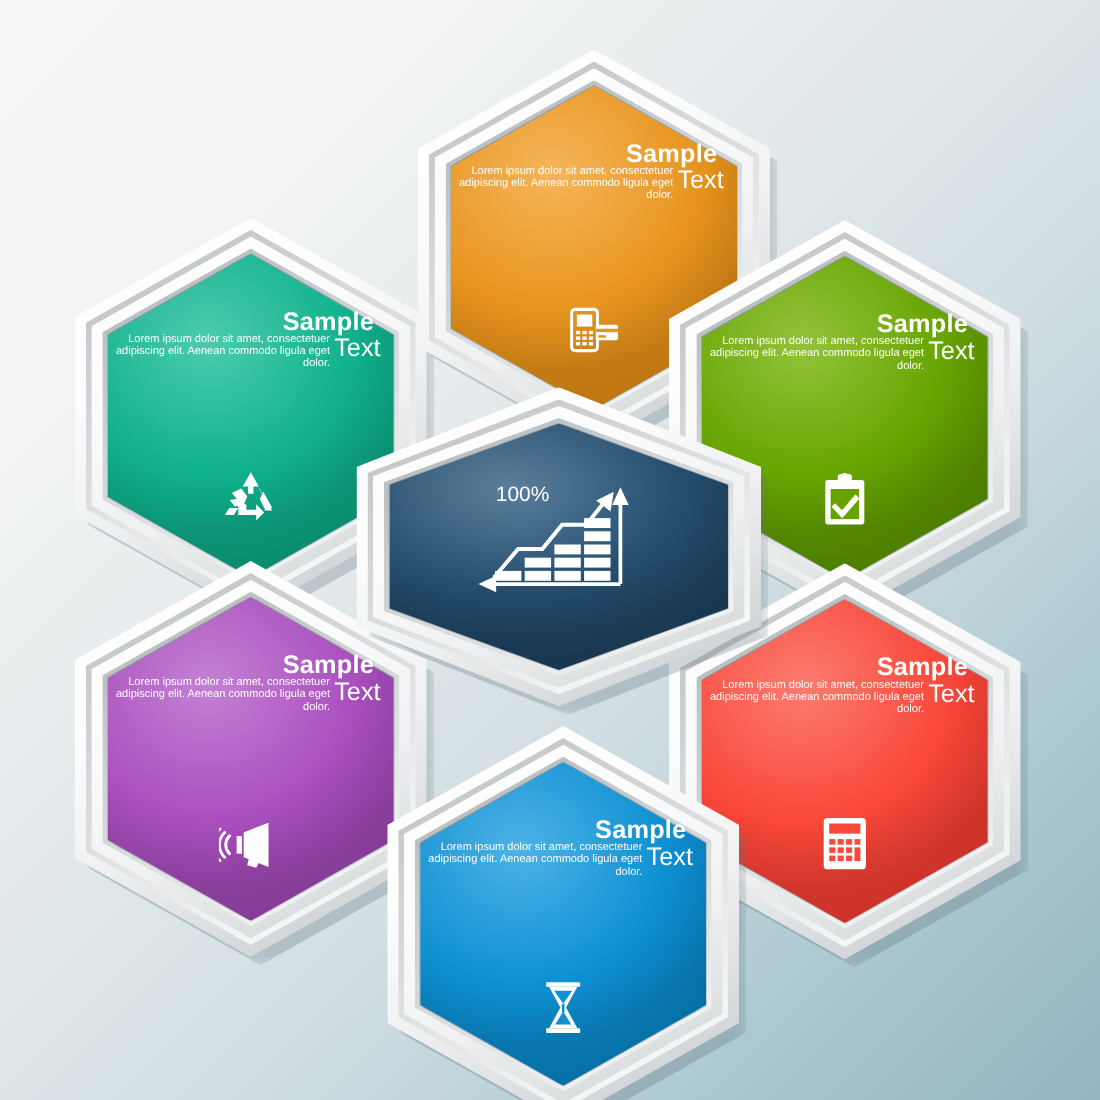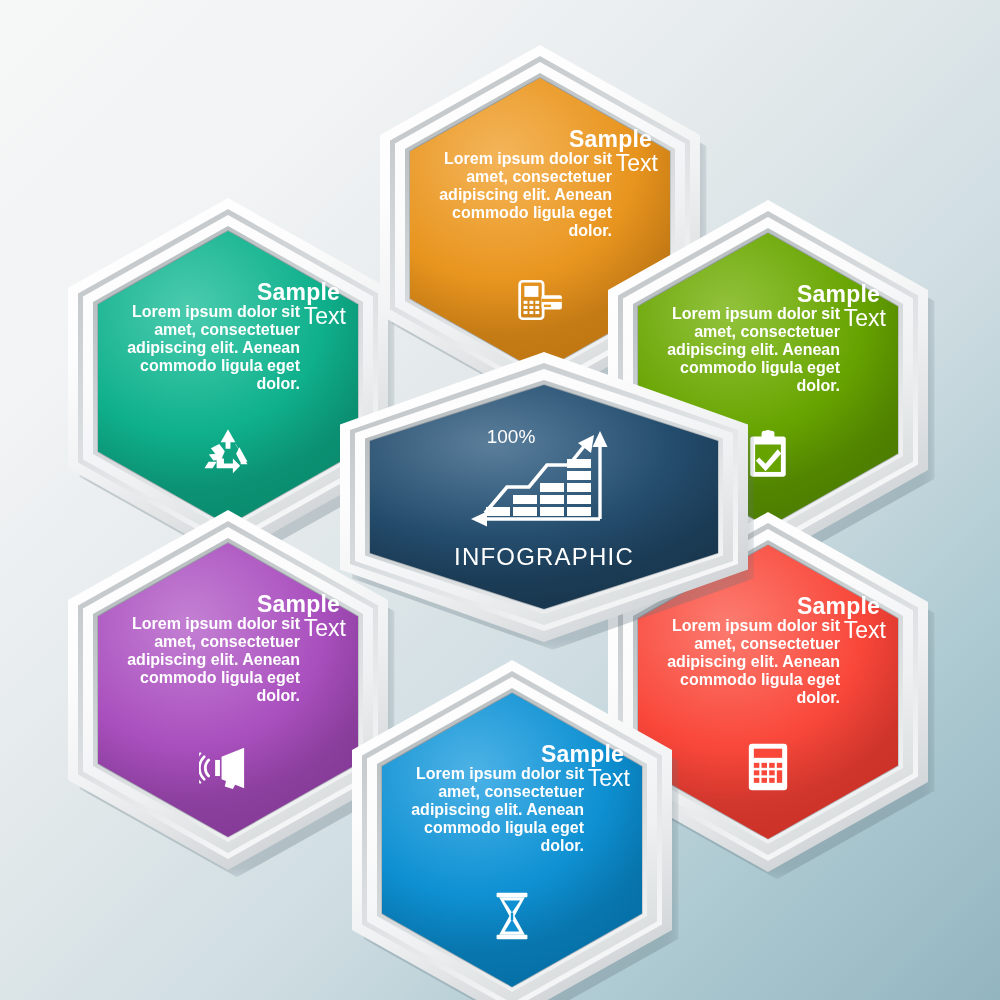--- a/index.html
+++ b/index.html
@@ -107,23 +107,23 @@
     top: 25%;
     font-size: 23px;
     font-weight: normal;
     line-height: 1;
   }
   .hx-body {
     position: absolute;
     left: 6px; right: 58px;
     top: 24.5%;
     text-align: right;
-    font-size: 16px;
+    font-size: 10px;
     line-height: 1.12;
-    font-weight: bold;
+    font-weight: normal;
   }
   .hx-icon {
     position: absolute;
     left: 0; right: 0;
     bottom: 16%;
     display: flex;
     justify-content: center;
   }
   .hx-icon svg { display: block; }
 
@@ -318,21 +318,21 @@
           <rect x="5" y="50" width="36" height="5" rx="1" fill="#ffffff"></rect>
           <path d="M8 6 L38 6 L26 28 L38 50 L8 50 L20 28 Z" fill="#ffffff"></path>
           <path d="M13.5 10 L32.5 10 L23 24 Z" fill="#0e90d2"></path>
           <path d="M23 32 L31.5 46 L14.5 46 Z" fill="#0e90d2"></path>
           <rect x="21.6" y="24" width="2.8" height="9" fill="#0e90d2"></rect>
         </svg>
       </div>
     </div>
   </div>
 
-  <div class="hex-tile" style="left:340px; top:352px; width:408px; height:290px;">
+  <div class="hex-tile" style="left:324px; top:352px; width:368px; height:290px;">
     <div class="hex-layer hex-shadow"></div>
     <div class="hex-layer hex-ring-outer"></div>
     <div class="hex-layer hex-bevel-1"></div>
     <div class="hex-layer hex-ring-inner"></div>
     <div class="hex-layer hex-bevel-2"></div>
     <div class="hex-layer hex-inner-shadow"></div>
     <div class="hex-layer hex-face" style="background: radial-gradient(ellipse 92% 82% at 40% 28%, #2d5b80 0%, #234b6b 55%, #1a3a54 100%);"></div>
     <div class="hex-layer hex-face-sheen"></div>
     <div class="center-content">
       <div style="margin-bottom:2px;">
@@ -357,17 +357,16 @@
             <rect x="71" y="72" width="24" height="9"></rect>
             <rect x="71" y="60" width="24" height="9"></rect>
             <rect x="98" y="84" width="24" height="9"></rect>
             <rect x="98" y="72" width="24" height="9"></rect>
             <rect x="98" y="60" width="24" height="9"></rect>
             <rect x="98" y="48" width="24" height="9"></rect>
             <rect x="98" y="36" width="24" height="9"></rect>
           </g>
         </svg>
       </div>
-      <div class="center-word">INFOGRAPHIC</div>
     </div>
   </div>
 
 </div>
 
 </body></html>

